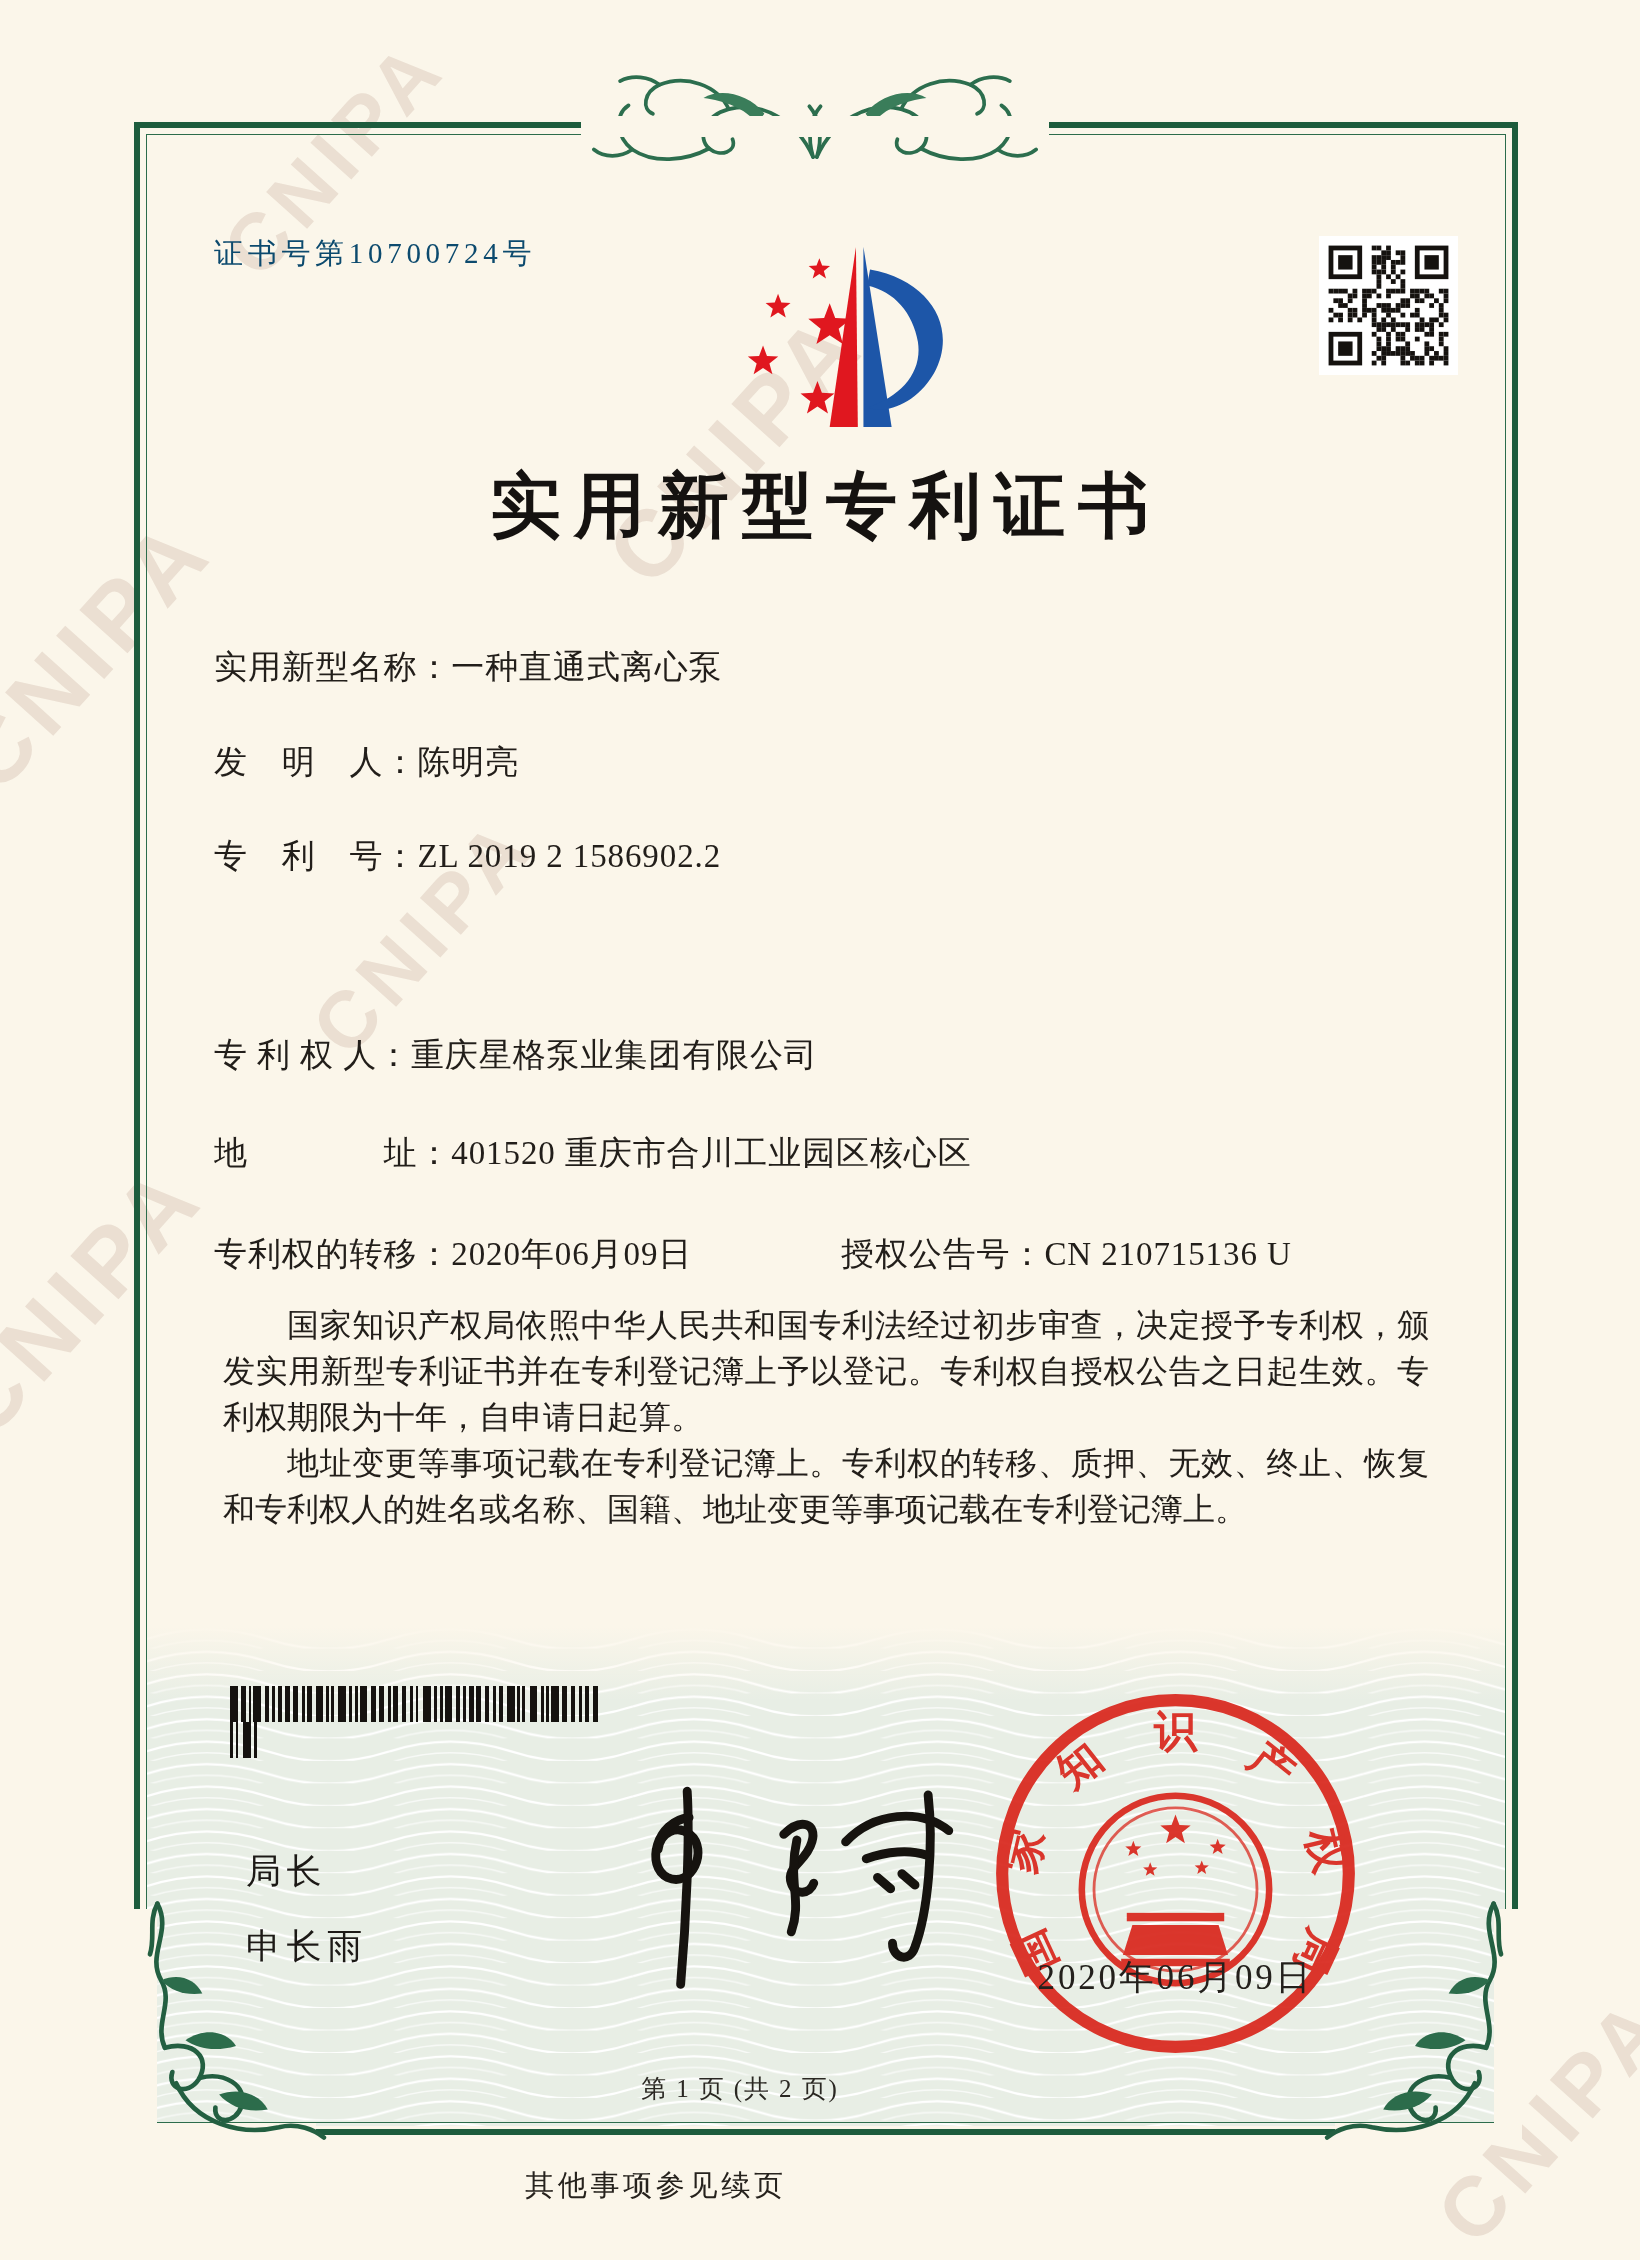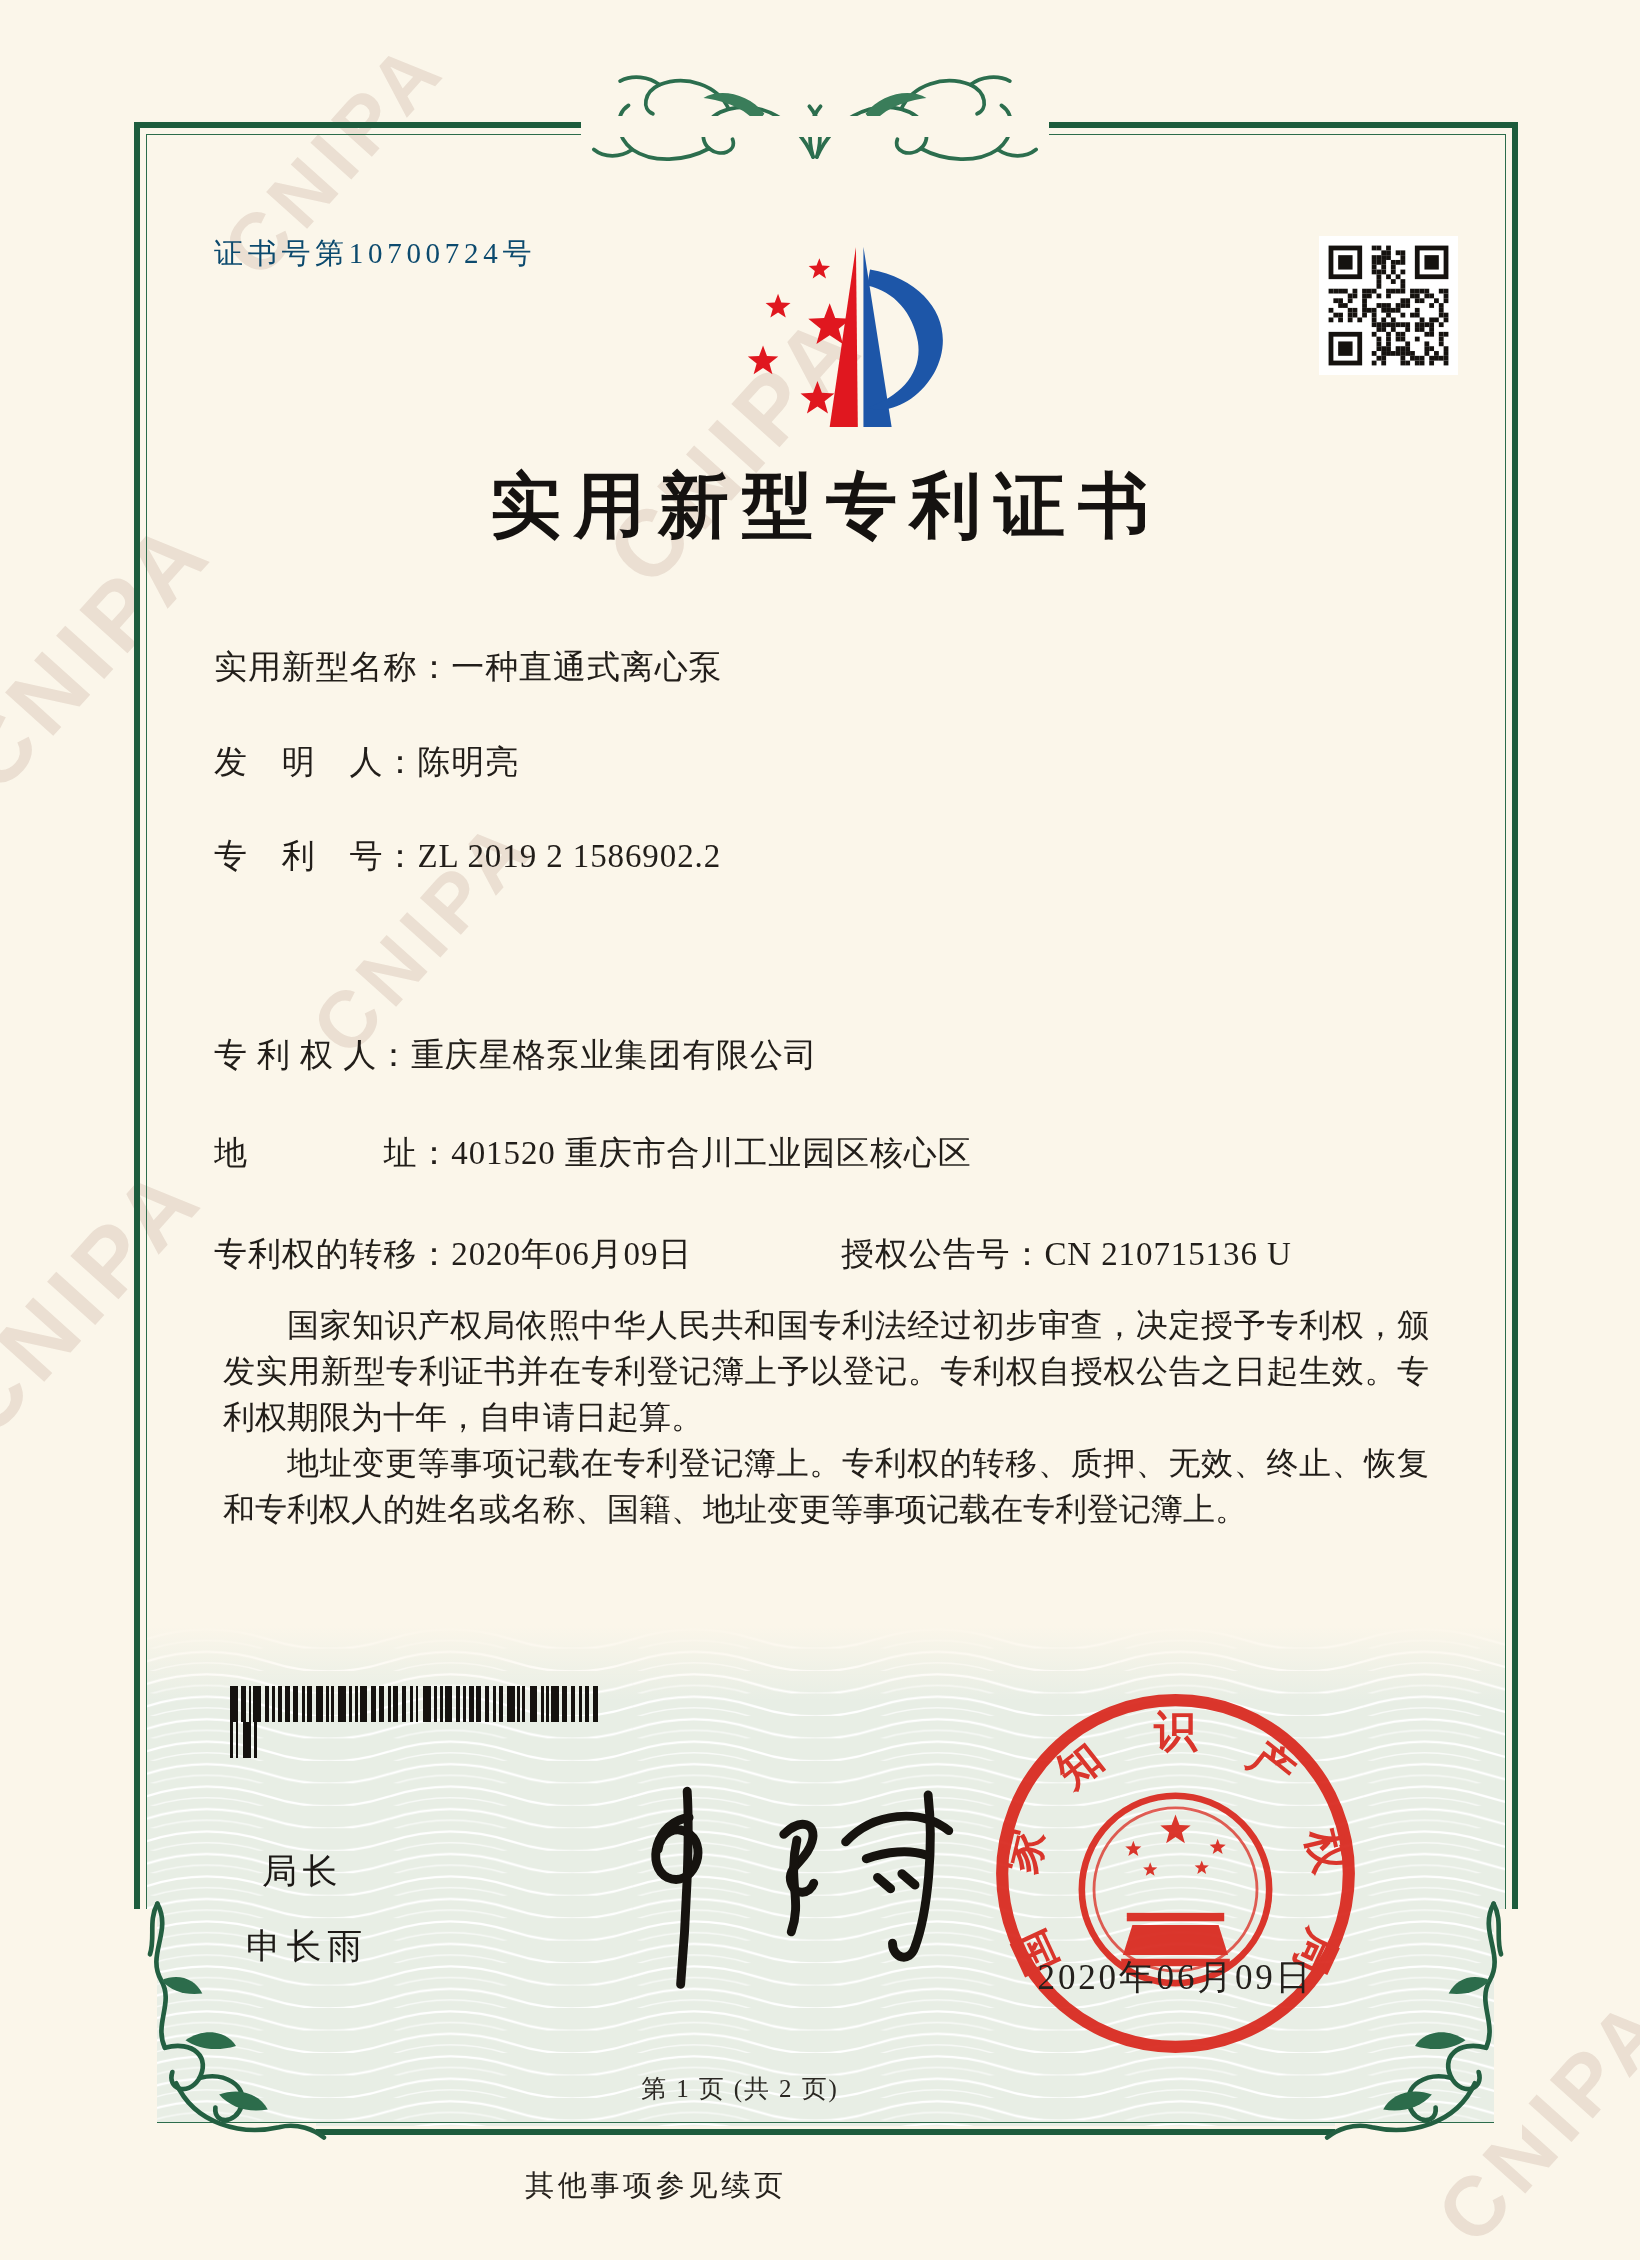--- a/index.html
+++ b/index.html
@@ -408,21 +408,21 @@
     </span>
   </div>
 
   <div class="body-text">
     <p>国家知识产权局依照中华人民共和国专利法经过初步审查，决定授予专利权，颁发实用新型专利证书并在专利登记簿上予以登记。专利权自授权公告之日起生效。专利权期限为十年，自申请日起算。</p>
     <p>地址变更等事项记载在专利登记簿上。专利权的转移、质押、无效、终止、恢复和专利权人的姓名或名称、国籍、地址变更等事项记载在专利登记簿上。</p>
   </div>
 
   <div class="barcode"><i style="width: 7.5px; margin-right: 3.7px;"></i><i style="width: 4.7px; margin-right: 2.8px;"></i><i style="width: 2.8px; margin-right: 1.9px;"></i><i style="width: 7.5px; margin-right: 3.7px;"></i><i style="width: 4.7px; margin-right: 2.8px;"></i><i style="width: 2.8px; margin-right: 2.8px;"></i><i style="width: 4.7px; margin-right: 2.8px;"></i><i style="width: 4.7px; margin-right: 3.7px;"></i><i style="width: 4.7px; margin-right: 3.7px;"></i><i style="width: 2.8px; margin-right: 2.8px;"></i><i style="width: 4.7px; margin-right: 3.7px;"></i><i style="width: 7.5px; margin-right: 2.8px;"></i><i style="width: 2.8px; margin-right: 1.9px;"></i><i style="width: 2.8px; margin-right: 4.7px;"></i><i style="width: 7.5px; margin-right: 3.7px;"></i><i style="width: 2.8px; margin-right: 2.8px;"></i><i style="width: 2.8px; margin-right: 1.9px;"></i><i style="width: 7.5px; margin-right: 3.7px;"></i><i style="width: 4.7px; margin-right: 3.7px;"></i><i style="width: 4.7px; margin-right: 3.7px;"></i><i style="width: 2.8px; margin-right: 2.8px;"></i><i style="width: 4.7px; margin-right: 3.7px;"></i><i style="width: 4.7px; margin-right: 3.7px;"></i><i style="width: 2.8px; margin-right: 2.8px;"></i><i style="width: 2.8px; margin-right: 4.7px;"></i><i style="width: 7.5px; margin-right: 3.7px;"></i><i style="width: 2.8px; margin-right: 2.8px;"></i><i style="width: 2.8px; margin-right: 1.9px;"></i><i style="width: 7.5px; margin-right: 3.7px;"></i><i style="width: 4.7px; margin-right: 2.8px;"></i><i style="width: 2.8px; margin-right: 2.8px;"></i><i style="width: 4.7px; margin-right: 2.8px;"></i><i style="width: 4.7px; margin-right: 3.7px;"></i><i style="width: 4.7px; margin-right: 3.7px;"></i><i style="width: 2.8px; margin-right: 2.8px;"></i><i style="width: 4.7px; margin-right: 3.7px;"></i><i style="width: 7.5px; margin-right: 2.8px;"></i><i style="width: 2.8px; margin-right: 1.9px;"></i><i style="width: 2.8px; margin-right: 4.7px;"></i><i style="width: 7.5px; margin-right: 3.7px;"></i><i style="width: 2.8px; margin-right: 2.8px;"></i><i style="width: 2.8px; margin-right: 1.9px;"></i><i style="width: 7.5px; margin-right: 3.7px;"></i><i style="width: 4.7px; margin-right: 3.7px;"></i><i style="width: 4.7px; margin-right: 3.7px;"></i><i style="width: 2.8px; margin-right: 2.8px;"></i><i style="width: 4.7px; margin-right: 3.7px;"></i><i style="width: 4.7px; margin-right: 3.7px;"></i><i style="width: 2.8px; margin-right: 2.8px;"></i><i style="width: 2.8px; margin-right: 4.7px;"></i><i style="width: 7.5px; margin-right: 3.7px;"></i><i style="width: 2.8px; margin-right: 2.8px;"></i></div>
 
-  <div class="signer" style="top:1848px;margin-left:16px;">局长</div>
+  <div class="signer" style="top:1848px;">局长</div>
   <div class="signer" style="top:1923px;">申长雨</div>
 
   <div class="signature">
     <svg viewBox="0 0 400 230">
       <g fill="none" stroke="#16130f" stroke-width="9.5" stroke-linecap="round">
         <path d="M95,40 C60,44 48,92 72,104 C98,116 116,74 96,58 C82,47 64,56 62,74"></path>
         <path d="M93,12 C96,60 92,150 86,218"></path>
         <path d="M196,58 C214,40 232,46 226,66 C220,88 198,92 204,110 C208,124 224,122 228,110"></path>
         <path d="M210,64 C200,110 216,128 204,162"></path>
         <path d="M262,66 C292,34 342,30 372,54"></path>

